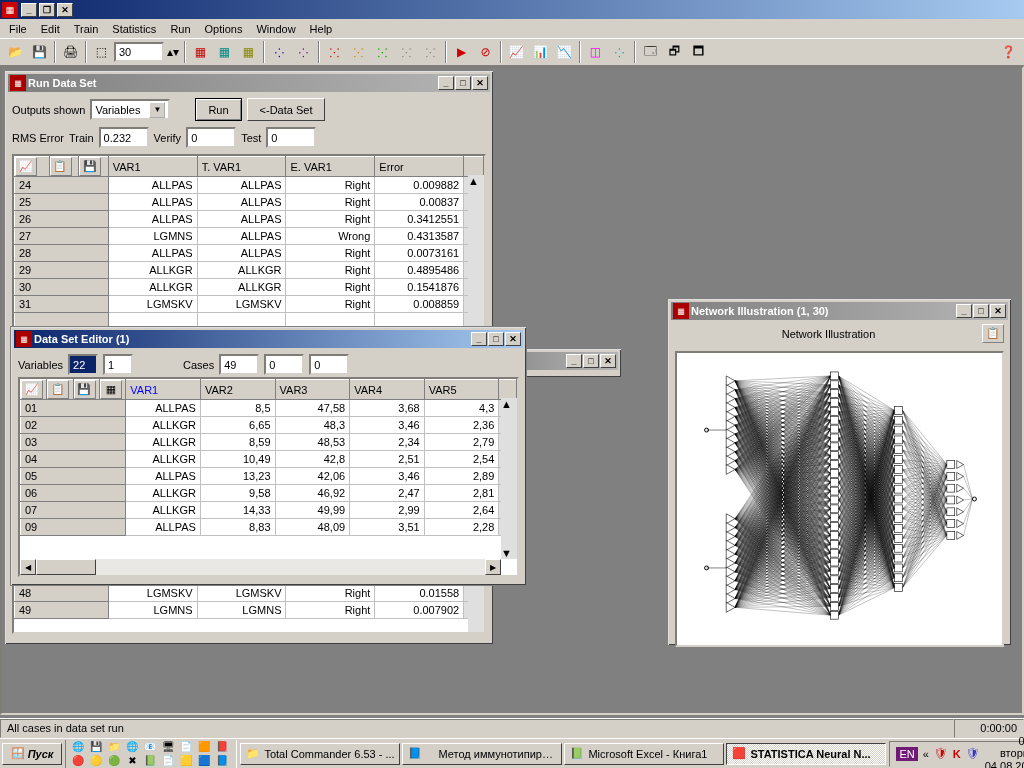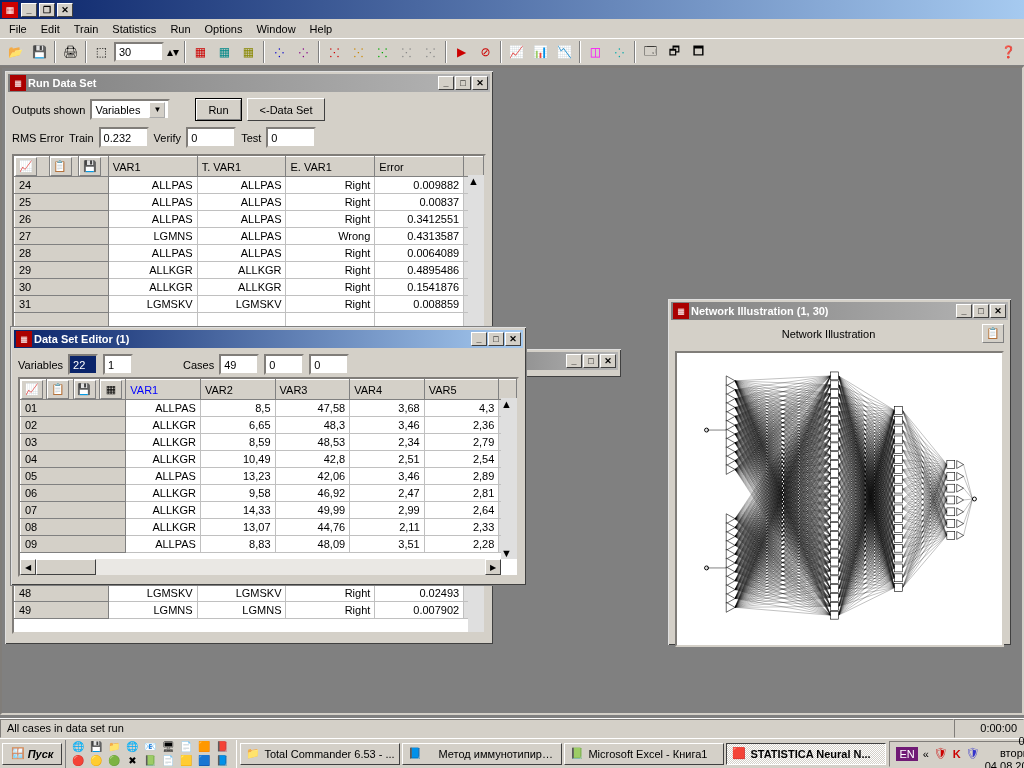--- a/index.html
+++ b/index.html
@@ -227,21 +227,21 @@
               <td>ALLPAS</td>
               <td>Wrong</td>
               <td>0.4313587</td>
               <td style="background:#dfdfdf;"></td>
             </tr>
             <tr>
               <td class="row-num" colspan="3">28</td>
               <td>ALLPAS</td>
               <td>ALLPAS</td>
               <td>Right</td>
-              <td>0.0064089</td>
+              <td>0.0073161</td>
               <td style="background:#dfdfdf;"></td>
             </tr>
             <tr>
               <td class="row-num" colspan="3">29</td>
               <td>ALLKGR</td>
               <td>ALLKGR</td>
               <td>Right</td>
               <td>0.4895486</td>
               <td style="background:#dfdfdf;"></td>
             </tr>
@@ -387,21 +387,21 @@
               <td>LGMNS</td>
               <td>Wrong</td>
               <td>0.4044289</td>
               <td style="background:#dfdfdf;"></td>
             </tr>
             <tr>
               <td class="row-num" colspan="3">48</td>
               <td>LGMSKV</td>
               <td>LGMSKV</td>
               <td>Right</td>
-              <td>0.02493</td>
+              <td>0.01558</td>
               <td style="background:#dfdfdf;"></td>
             </tr>
             <tr>
               <td class="row-num" colspan="3">49</td>
               <td>LGMNS</td>
               <td>LGMNS</td>
               <td>Right</td>
               <td>0.007902</td>
               <td style="background:#dfdfdf;"></td>
             </tr>
@@ -508,29 +508,20 @@
               <td>2,81</td>
               <td style="background:#dfdfdf;"></td>
             </tr>
             <tr>
               <td class="row-num" colspan="4">07</td>
               <td>ALLKGR</td>
               <td>14,33</td>
               <td>49,99</td>
               <td>2,99</td>
               <td>2,64</td>
-              <td style="background:#dfdfdf;"></td>
-            </tr>
-            <tr>
-              <td class="row-num" colspan="4">08</td>
-              <td>ALLKGR</td>
-              <td>13,07</td>
-              <td>44,76</td>
-              <td>2,11</td>
-              <td>2,33</td>
               <td style="background:#dfdfdf;"></td>
             </tr>
             <tr>
               <td class="row-num" colspan="4">09</td>
               <td>ALLPAS</td>
               <td>8,83</td>
               <td>48,09</td>
               <td>3,51</td>
               <td>2,28</td>
               <td style="background:#dfdfdf;"></td>

